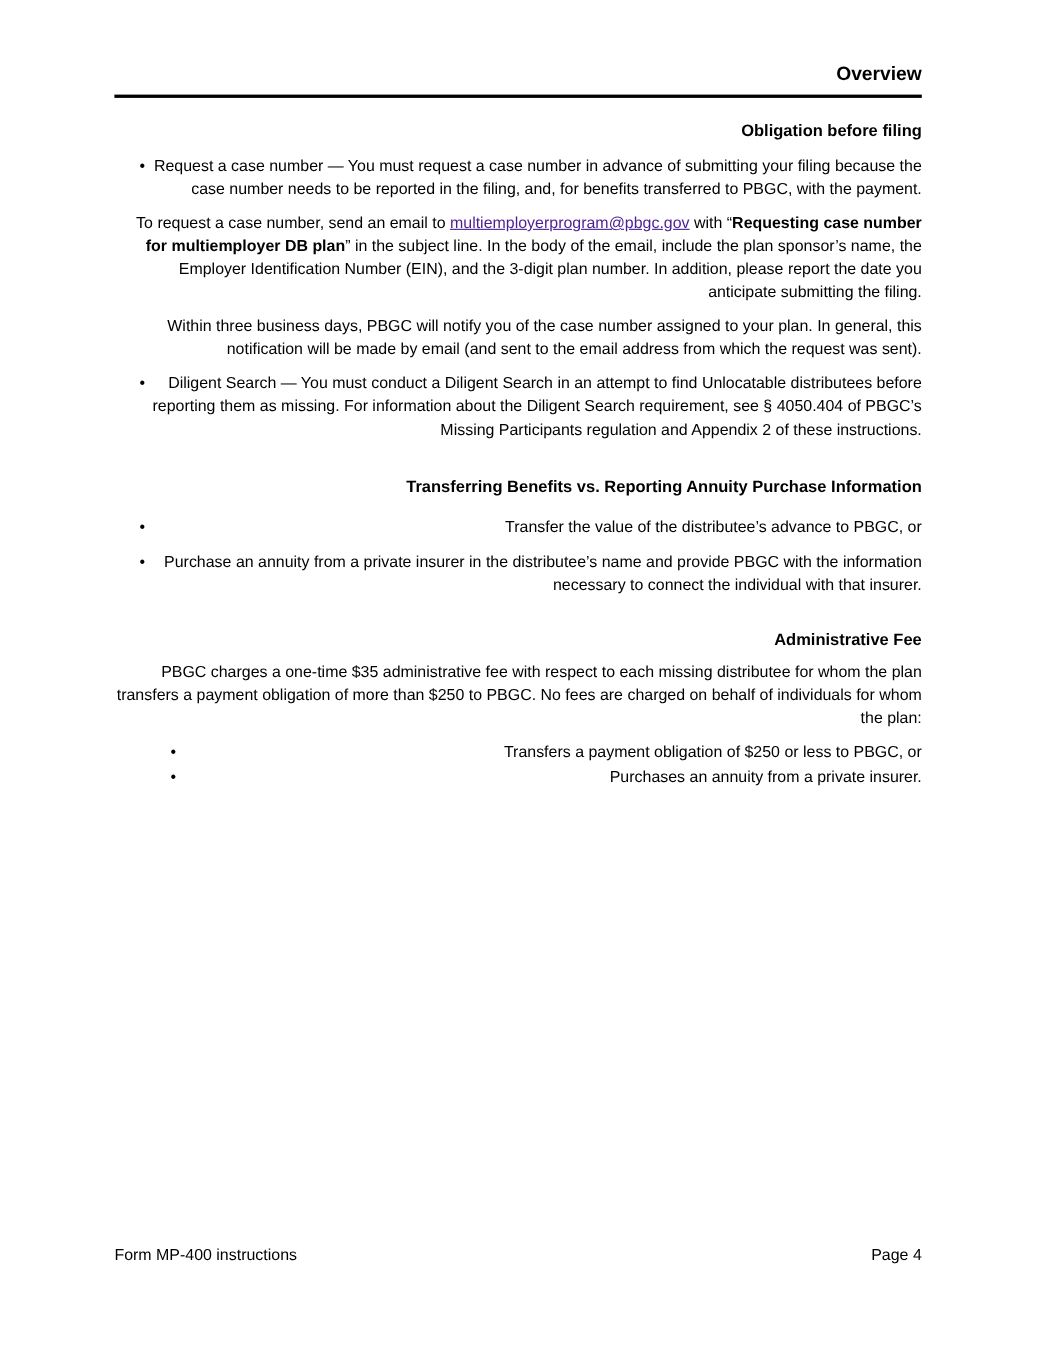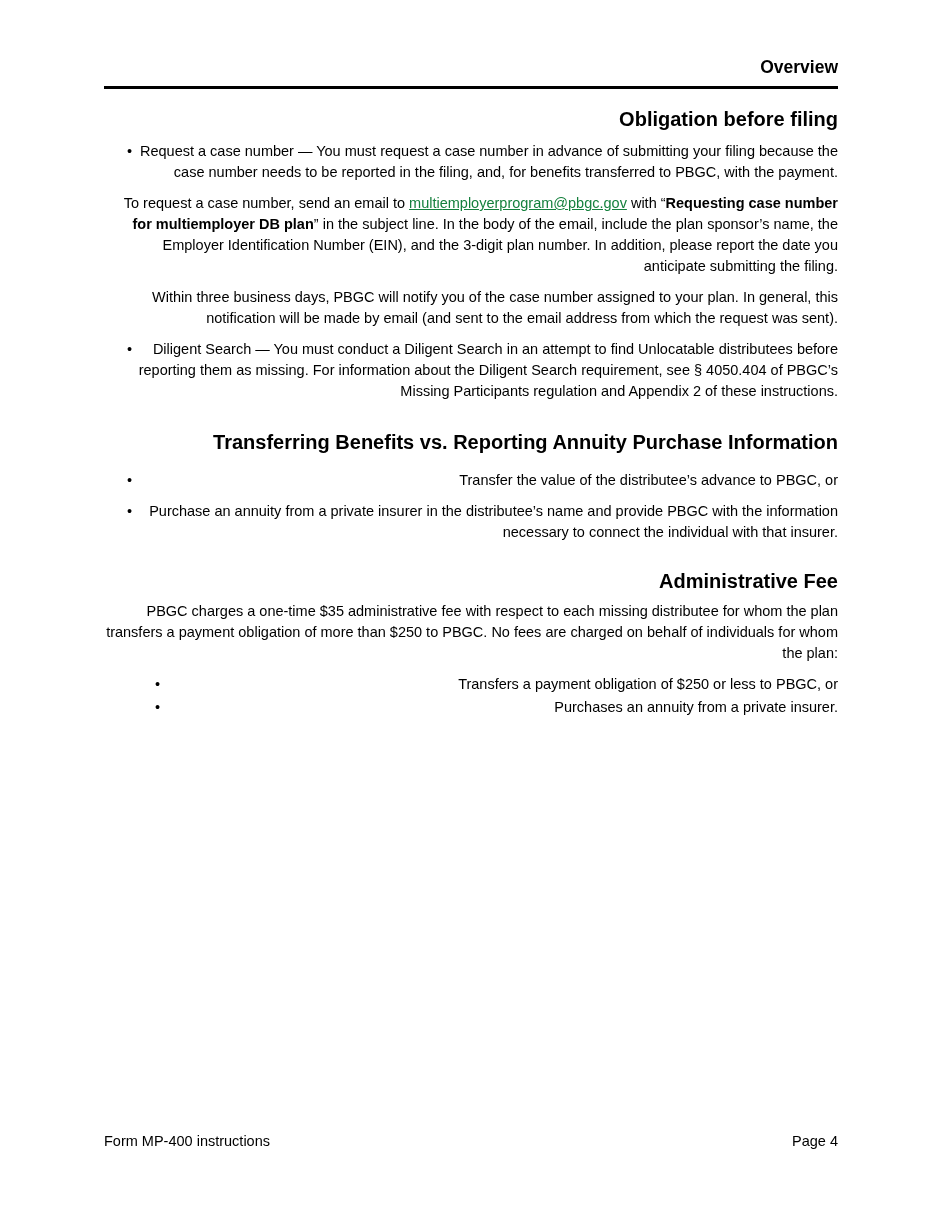--- a/index.html
+++ b/index.html
@@ -28,21 +28,21 @@
     text-align: right;
   }
   .title {
     font-size: 17.5px;
     font-weight: 700;
     padding-bottom: 8px;
     border-bottom: 3px solid #000000;
     margin-bottom: 20px;
   }
   .heading {
-    font-size: 20px;
+    font-size: 15px;
     font-weight: 700;
   }
   .h-obligation { margin: 0 0 11px 0; }
   .h-transferring { margin: 30px 0 17px 0; }
   .h-adminfee { margin: 28px 0 9px 0; }
   p.para { margin: 0 0 10px 0; }
   .indent { margin-left: 28px; }
   .bullet {
     display: flex;
     margin-bottom: 10px;
@@ -51,21 +51,21 @@
     flex: 0 0 28px;
     width: 28px;
     padding-left: 4px;
   }
   .bullet.l2 {
     margin-left: 28px;
     margin-bottom: 2px;
   }
   .bullet .btext { flex: 1 1 auto; }
   a.email-link {
-    color: #15803d;
+    color: #4c1d95;
     text-decoration: underline;
     cursor: pointer;
   }
   strong { font-weight: 700; }
   .footer {
     position: absolute;
     left: 104px;
     top: 1131px;
     width: 734px;
     display: flex;

